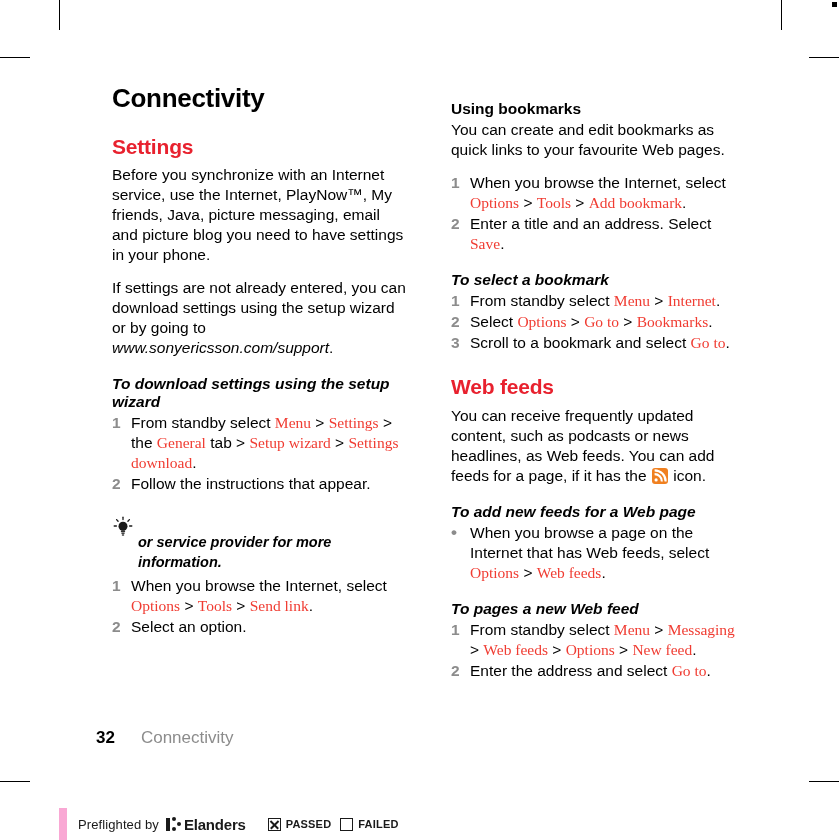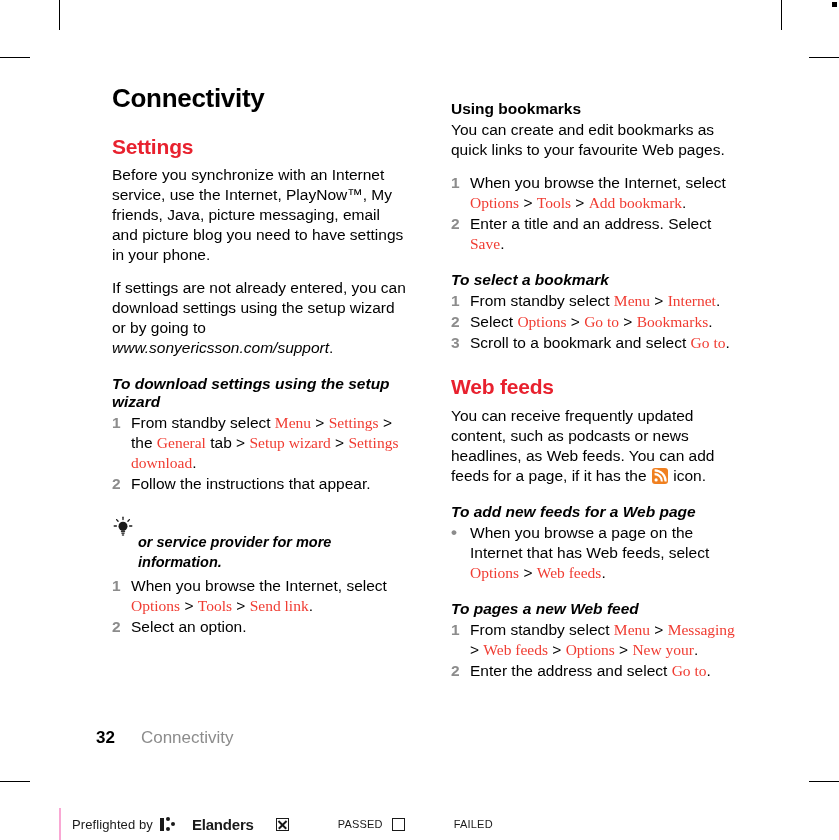--- a/index.html
+++ b/index.html
@@ -160,21 +160,21 @@
 
   
   .preflight {
     position: absolute;
     left: 59px;
     top: 808px;
     height: 32px;
     display: flex;
     align-items: center;
     padding-left: 11px;
-    border-left: 2px solid #f9a8d4;
+    border-left: 8px solid #f9a8d4;
   }
   .pf-label {
     font-size: 13px;
     color: #1a1a1a;
     letter-spacing: 0.1px;
   }
   .pf-logo {
     display: flex;
     align-items: center;
     margin-left: 7px;
@@ -196,21 +196,21 @@
     width: 4px; height: 4px;
     background: #1a1a1a;
     border-radius: 50%;
   }
   .pf-logo-dots i.off { background: transparent; }
   .pf-wordmark {
     font-size: 15px;
     font-weight: bold;
     letter-spacing: -0.2px;
     color: #1a1a1a;
-    margin-left: 17px;
+    margin-left: 3px;
   }
   .pf-checks {
     display: flex;
     align-items: center;
     gap: 9px;
     margin-left: 22px;
   }
   .pf-check {
     display: flex;
     align-items: center;
@@ -228,24 +228,23 @@
     position: absolute;
     left: 0; top: 50%;
     width: 100%;
     height: 1.5px;
     background: #1a1a1a;
   }
   .pf-box.checked::before { transform: rotate(45deg); }
   .pf-box.checked::after  { transform: rotate(-45deg); }
   .pf-check-label {
     font-size: 11px;
-    font-weight: normal;
+    font-weight: bold;
     letter-spacing: 0.2px;
     color: #1a1a1a;
-    margin-left: 44px;
   }
 </style>
 </head>
 <body>
 
 <div class="crop crop-v" style="left:59px; top:0;"></div>
 <div class="crop crop-h" style="left:0; top:57px;"></div>
 <div class="crop crop-v" style="left:781px; top:0;"></div>
 <div class="crop crop-h" style="left:809px; top:57px;"></div>
 <div class="crop crop-h" style="left:0; top:781px;"></div>
@@ -358,21 +357,21 @@
         <li>
           <span class="marker">•</span>
           <span class="step-text"><span>When you browse a page on the Internet that has Web feeds, select </span><span class="lnk">Options</span><span class="sep"> &gt; </span><span class="lnk">Web feeds</span><span>.</span></span>
         </li>
       </ul>
 
       <h3 class="sub-head italic">To pages a new Web feed</h3>
       <ol class="steps">
         <li>
           <span class="marker">1</span>
-          <span class="step-text"><span>From standby select </span><span class="lnk">Menu</span><span class="sep"> &gt; </span><span class="lnk">Messaging</span><span class="sep"> &gt; </span><span class="lnk">Web feeds</span><span class="sep"> &gt; </span><span class="lnk">Options</span><span class="sep"> &gt; </span><span class="lnk">New your</span><span>.</span></span>
+          <span class="step-text"><span>From standby select </span><span class="lnk">Menu</span><span class="sep"> &gt; </span><span class="lnk">Messaging</span><span class="sep"> &gt; </span><span class="lnk">Web feeds</span><span class="sep"> &gt; </span><span class="lnk">Options</span><span class="sep"> &gt; </span><span class="lnk">New feed</span><span>.</span></span>
         </li>
         <li>
           <span class="marker">2</span>
           <span class="step-text"><span>Enter the address and select </span><span class="lnk">Go to</span><span>.</span></span>
         </li>
       </ol>
 
     </div>
   </div>
 

